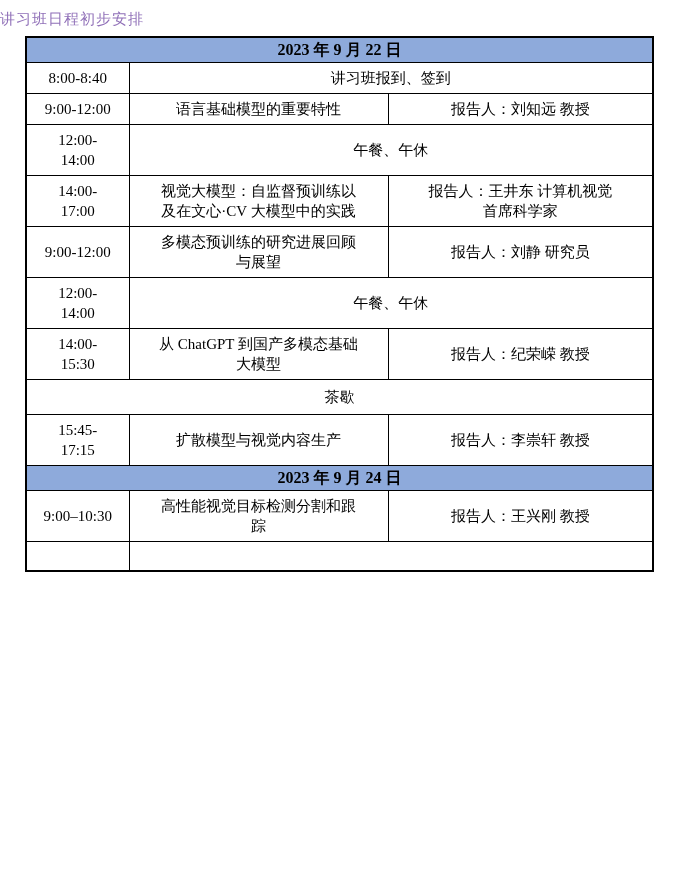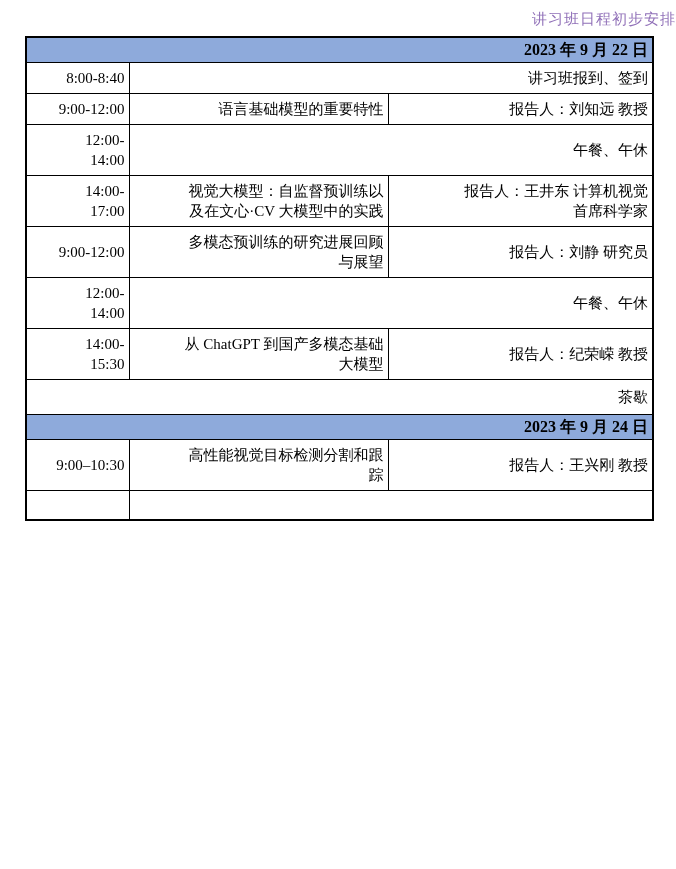--- a/index.html
+++ b/index.html
@@ -8,36 +8,36 @@
     background: #ffffff;
   }
   body {
     width: 676px;
     height: 869px;
     font-family: "Liberation Serif", "DejaVu Serif", serif;
     color: #000000;
   }
   .page-title {
     margin: 10px 0 7px 0;
-    text-align: right;
+    text-align: left;
     font-size: 15px;
     font-weight: normal;
     color: #9070B8;
     letter-spacing: 1px;
   }
   table.schedule {
     border-collapse: collapse;
     table-layout: fixed;
     margin-left: 25px;
     width: 627px;
     border: 2px solid #000000;
   }
   td {
     border: 1px solid #000000;
-    text-align: right;
+    text-align: center;
     vertical-align: middle;
     white-space: pre-line;
     font-size: 15px;
     line-height: 20px;
     padding: 5px 4px;
     overflow: hidden;
   }
   td.day-header {
     background: #8EAADB;
     font-weight: bold;
@@ -104,20 +104,26 @@
     <tr>
       <td>14:00-
 15:30</td>
       <td>从 ChatGPT 到国产多模态基础
 大模型</td>
       <td>报告人：纪荣嵘 教授</td>
     </tr>
     <tr>
       <td colspan="3" class="full-span">茶歇</td>
     </tr>
+    <tr>
+      <td>15:45-
+17:15</td>
+      <td>扩散模型与视觉内容生产</td>
+      <td>报告人：李崇轩 教授</td>
+    </tr>
 
     <tr>
       <td colspan="3" class="day-header">2023 年 9 月 24 日</td>
     </tr>
     <tr>
       <td>9:00–10:30</td>
       <td>高性能视觉目标检测分割和跟
 踪</td>
       <td>报告人：王兴刚 教授</td>
     </tr>

